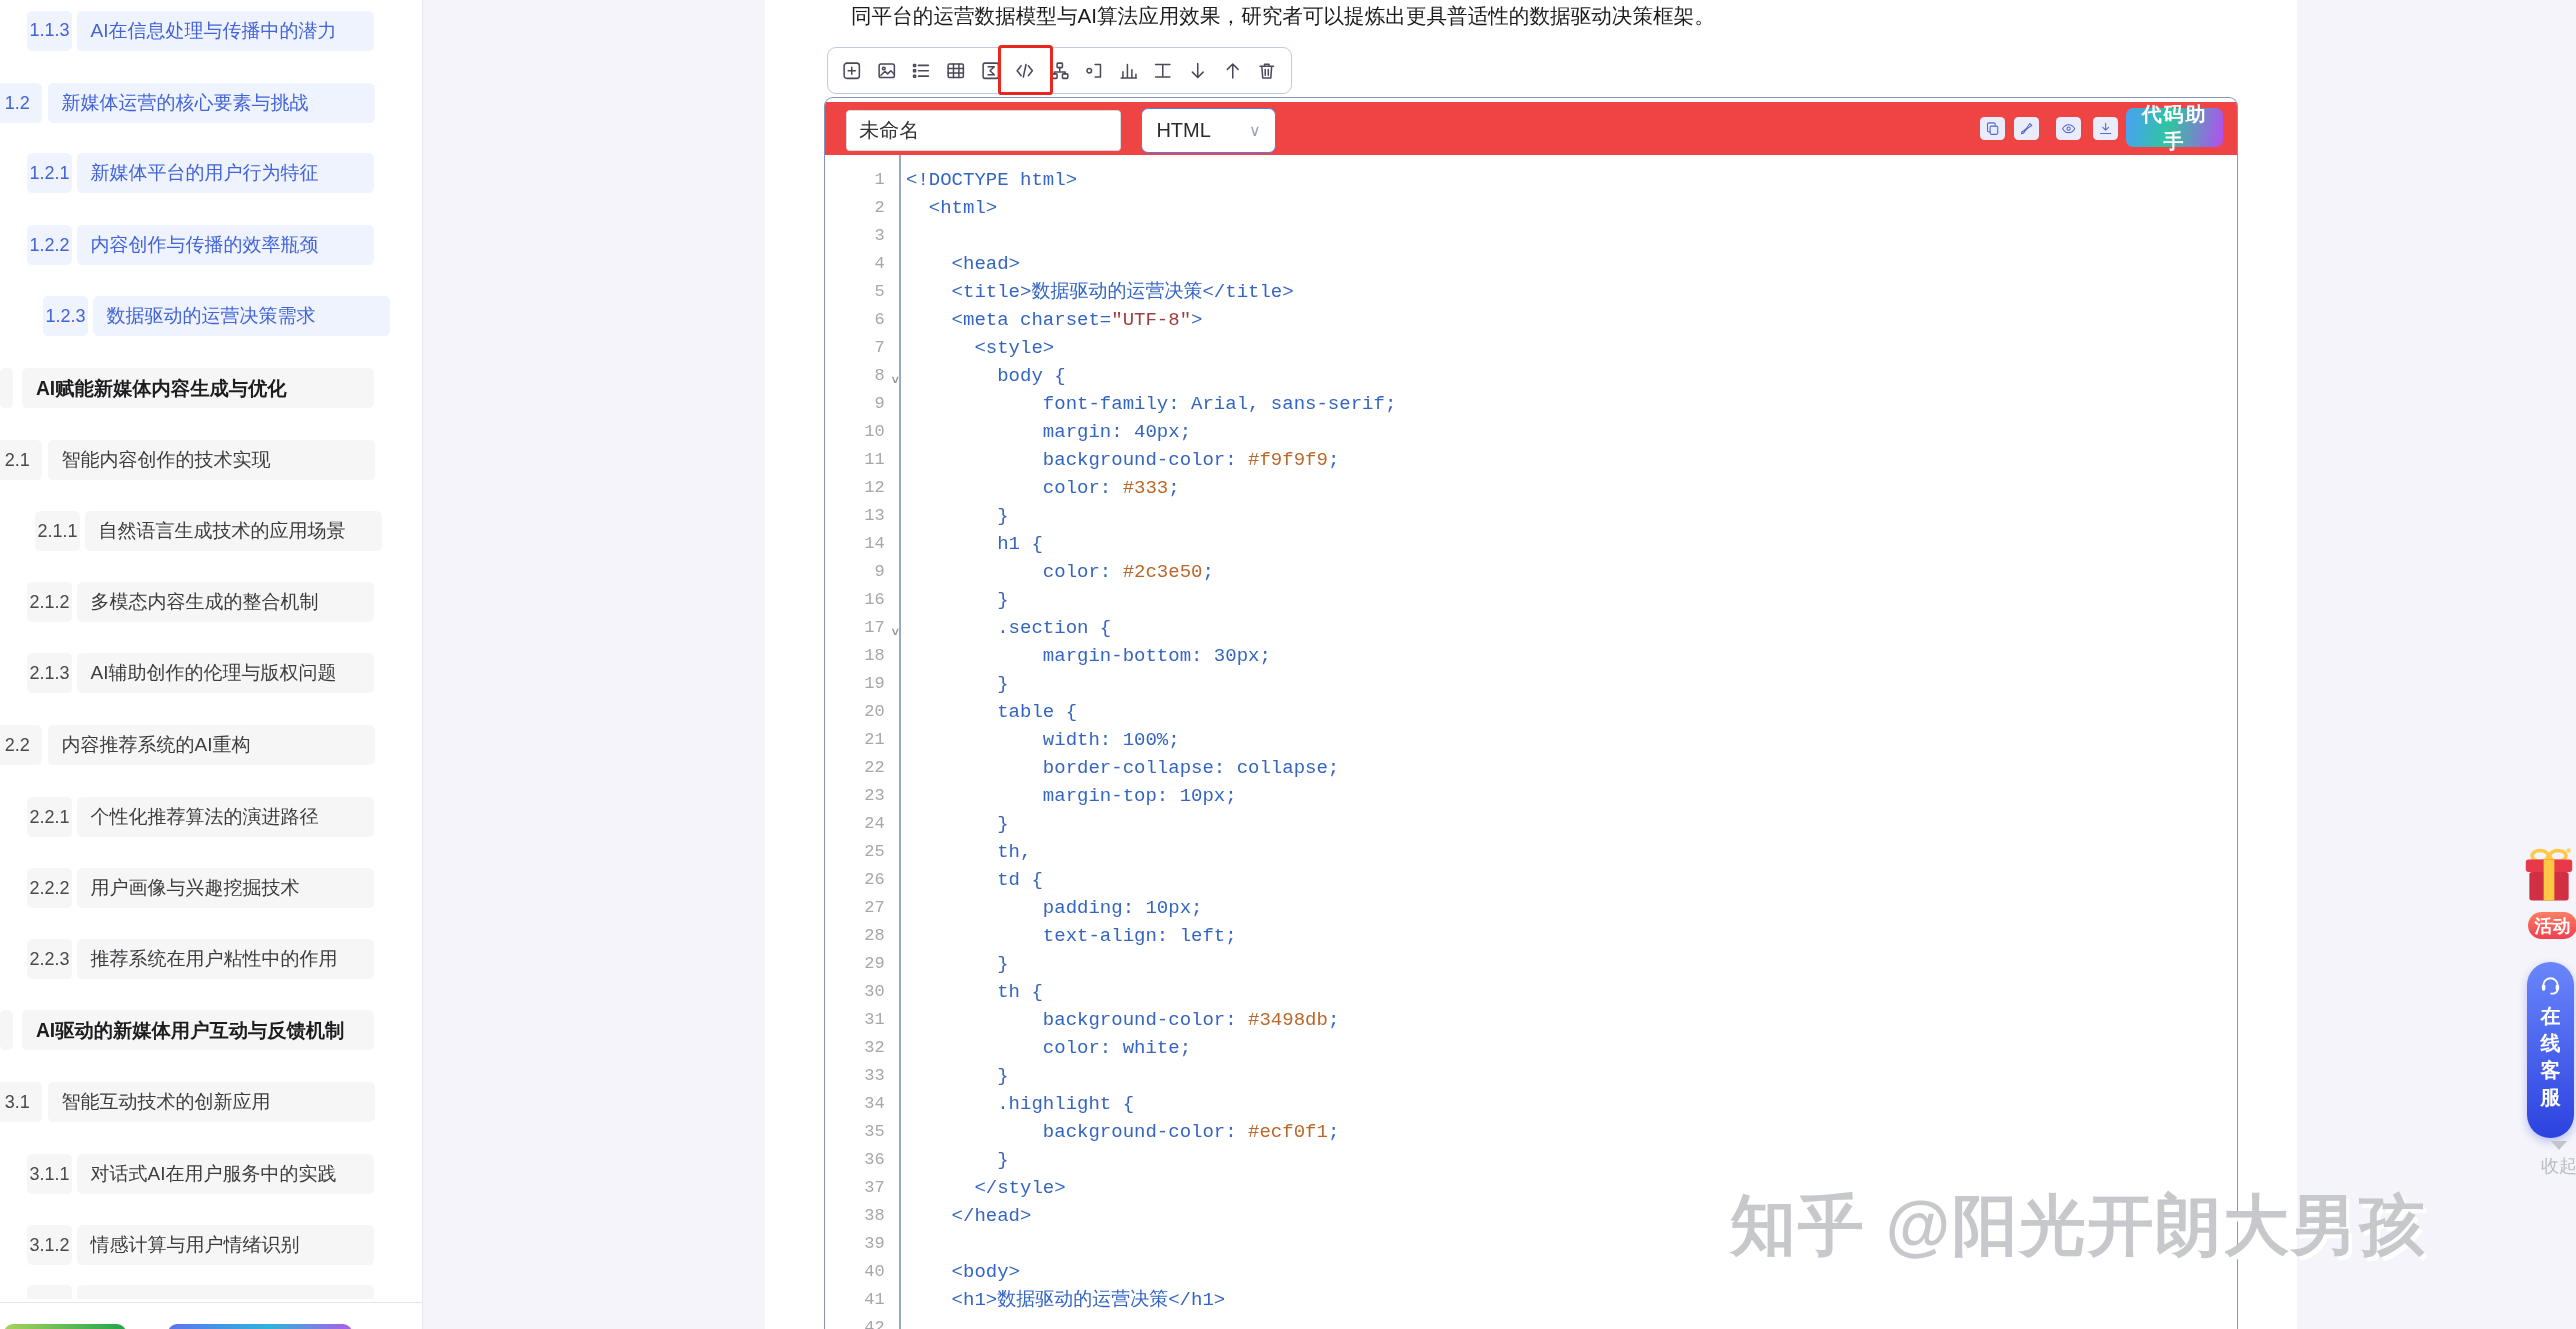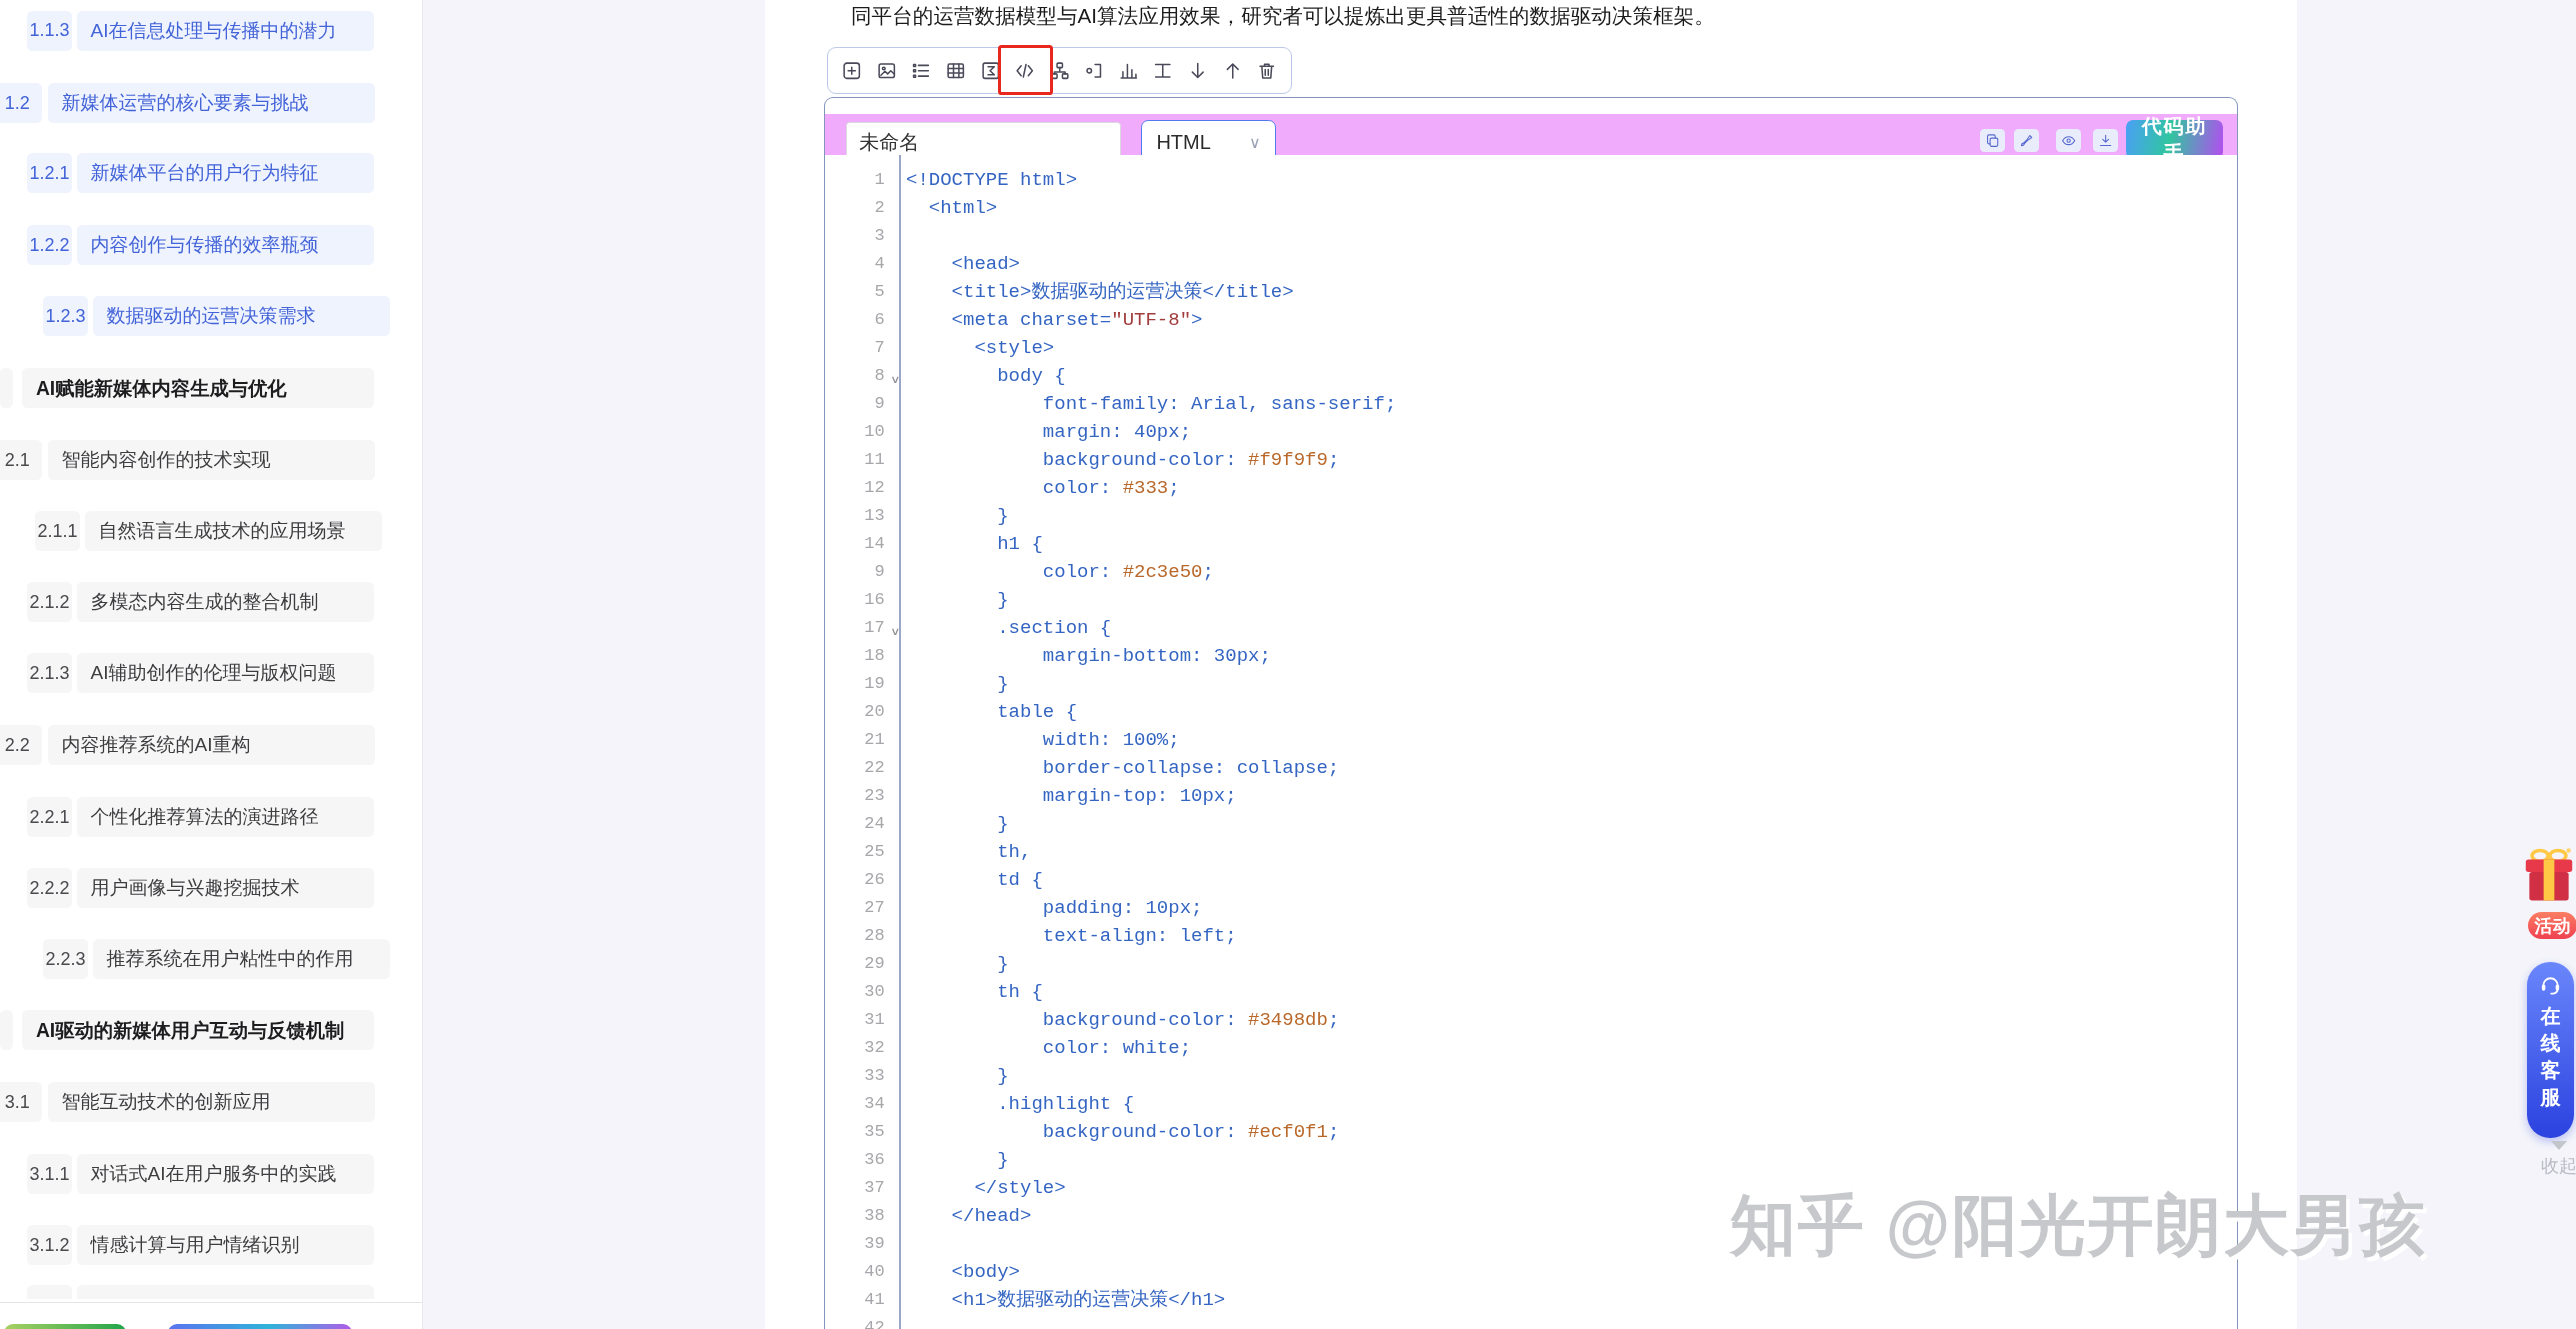--- a/index.html
+++ b/index.html
@@ -37,21 +37,21 @@
            justify-content:space-between;padding:0 12.6px;z-index:10;}
   .tbi{width:23px;height:23px;display:flex;align-items:center;justify-content:center;cursor:pointer;}
   .tbi svg{stroke:#49495a;fill:none;stroke-width:1.7;stroke-linecap:round;stroke-linejoin:round;}
   .redbox{position:absolute;left:998px;top:45px;width:55px;height:50px;box-sizing:border-box;
           border:3.6px solid #e8271f;border-radius:3.6px;z-index:30;}
 
   
   .panel{position:absolute;left:824px;top:97px;width:1414px;height:1233px;box-sizing:border-box;
          background:#fff;border:1.8px solid #8495bb;border-bottom:none;border-radius:9px 9px 0 0;
          overflow:hidden;z-index:8;}
-  .phead{position:absolute;left:0;top:16px;right:0;height:57px;background:#f0abfc;border-bottom:0.9px solid #ebebf0;}
+  .phead{position:absolute;left:0;top:4px;right:0;height:57px;background:#ef4444;border-bottom:0.9px solid #ebebf0;}
   .fname{position:absolute;left:20.6px;top:8px;width:275px;height:41px;box-sizing:border-box;
          border:0.9px solid #d8d8dd;border-radius:3.6px;padding:0 12.6px;font-size:20px;color:#333;
          font-family:inherit;outline:none;background:#fff;}
   .lang{position:absolute;left:316px;top:6.3px;width:135px;height:45px;box-sizing:border-box;
         border:1.8px solid #4f7bed;border-radius:7.2px;display:flex;align-items:center;
         padding:0 14.4px;font-size:20px;color:#2b2b2b;cursor:pointer;background:#fff;}
   .lang .chev{margin-left:auto;color:#9aa2b5;font-size:16px;}
   .pact{position:absolute;top:15.3px;width:25px;height:23px;background:#e9edfb;border-radius:4.5px;
         display:flex;align-items:center;justify-content:center;cursor:pointer;}
   .pact svg{stroke:#5668cf;fill:none;stroke-width:1.7;stroke-linecap:round;stroke-linejoin:round;}
@@ -146,21 +146,21 @@
           <span class="lab">内容推荐系统的AI重构</span>
         </div>
         <div class="trow lvl3" style="top: 797px;">
           <span class="nbox">2.2.1</span>
           <span class="lab">个性化推荐算法的演进路径</span>
         </div>
         <div class="trow lvl3" style="top: 868px;">
           <span class="nbox">2.2.2</span>
           <span class="lab">用户画像与兴趣挖掘技术</span>
         </div>
-        <div class="trow lvl3" style="top: 939px; margin-left: 16px;">
+        <div class="trow lvl3" style="top: 939px;">
           <span class="nbox">2.2.3</span>
           <span class="lab">推荐系统在用户粘性中的作用</span>
         </div>
         <div class="trow lvl1" style="top: 1010px;">
           <span class="nbox"></span>
           <span class="lab">AI驱动的新媒体用户互动与反馈机制</span>
         </div>
         <div class="trow lvl2" style="top: 1082px;">
           <span class="nbox">3.1</span>
           <span class="lab">智能互动技术的创新应用</span>

